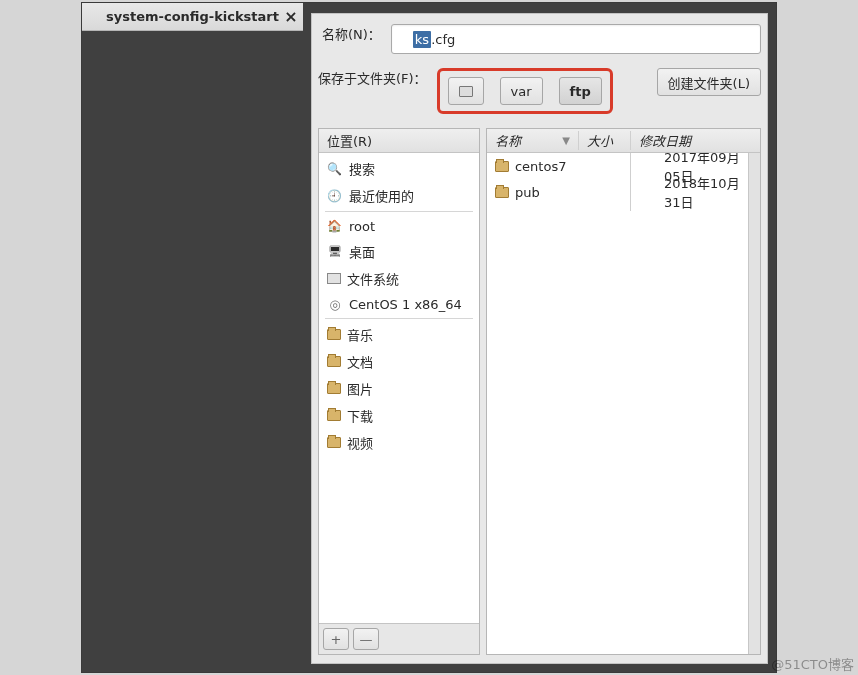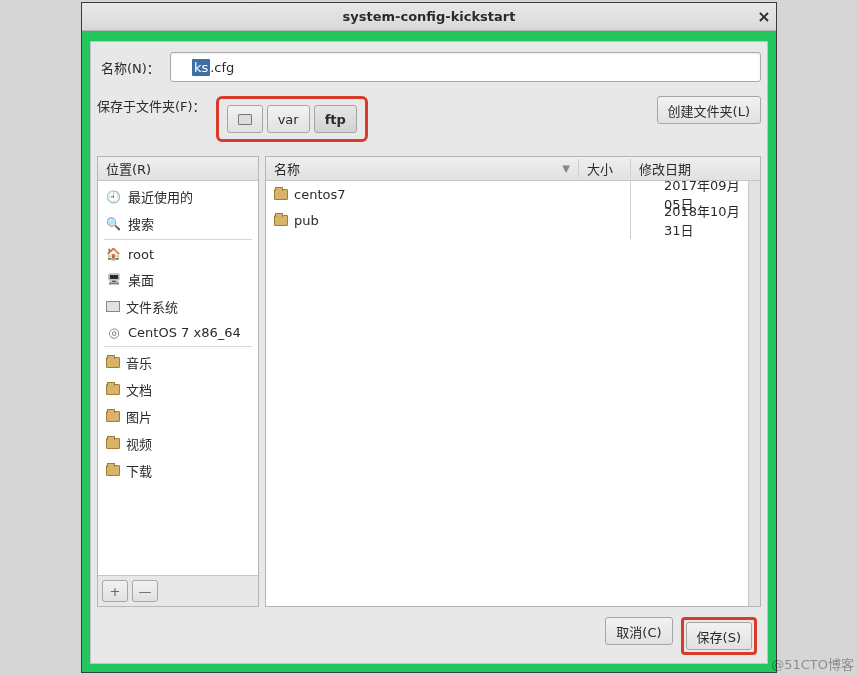--- a/index.html
+++ b/index.html
@@ -12,23 +12,23 @@
     width: 858px;
     height: 675px;
     overflow: hidden;
     position: relative;
   }
   .window-outer {
     border: 1px solid #3a3a3a;
     width: 696px;
     height: 671px;
     margin: 2px auto 0;
-    background: #22c55e;
-    display: flex;
-    flex-direction: column;
+    background: #404040;
+    display: flex;
+    flex-direction: row;
   }
   .titlebar {
     height: 28px;
     background: linear-gradient(#e8e8e8, #d9d9d9);
     border-bottom: 1px solid #b5b5b5;
     display: flex;
     align-items: center;
     position: relative;
     font-weight: bold;
   }
@@ -41,21 +41,21 @@
     margin: 10px 8px 8px 8px;
     background: #e8e8e8;
     border: 1px solid #c3c3c3;
     flex: 1;
     display: flex;
     flex-direction: column;
     padding: 6px 6px 8px 6px;
   }
   .row-name {
     display: flex;
-    align-items: center;
+    align-items: flex-start;
     gap: 10px;
     margin: 4px 0 14px 0;
   }
   .row-name label { white-space: nowrap; margin-left: 4px;}
   .name-input {
     flex: 1;
     height: 30px;
     border: 1px solid #a9a9a9;
     border-radius: 3px;
     background: #fff;
@@ -74,21 +74,21 @@
     display: flex;
     align-items: flex-start;
     gap: 10px;
     margin-bottom: 14px;
   }
   .breadcrumb-wrap {
     border: 3px solid #d83b2a;
     border-radius: 6px;
     padding: 6px 8px;
     display: flex;
-    gap: 4px;
+    gap: 16px;
     align-items: center;
   }
   .bc-btn, .gtk-btn {
     border: 1px solid #a6a6a6;
     border-radius: 3px;
     background: linear-gradient(#f2f2f2, #e1e1e1);
     height: 28px;
     padding: 0 10px;
     display: inline-flex;
     align-items: center;
@@ -150,21 +150,21 @@
     padding:4px; display:flex; gap:4px;
     background:#e7e7e7;
   }
   .sq-btn {
     width:26px;height:22px;border:1px solid #a6a6a6;border-radius:3px;
     background:linear-gradient(#f2f2f2,#e1e1e1);
     display:inline-flex;align-items:center;justify-content:center;
     font-size:13px;color:#666;cursor:pointer;
   }
   .filelist { flex: 1; position: relative;}
-  .filelist .header { height: 24px; }
+  .filelist .header { height: 24px; font-style: italic; }
   .col { padding: 0 8px; display:flex;align-items:center;}
   .col-name { flex: 1; }
   .col-size { width: 52px; border-left:1px solid #cfcfcf;}
   .col-date { width: 130px; border-left:1px solid #cfcfcf;}
   .sort-ind { margin-left:auto; color:#888; font-size:10px;}
   .rows { flex:1; overflow:auto; }
   .file-row { display:flex; align-items:center; height:26px;}
   .file-row .col-name { display:flex;align-items:center;gap:6px;padding-left:8px;}
   .file-row .col-date { text-align:left; padding-right:6px;padding-left:33px;}
   .vscroll {
@@ -214,64 +214,64 @@
       <div class="spacer"></div>
       <span class="gtk-btn">创建文件夹(L)</span>
     </div>
 
     <div class="body-row">
 
       <div class="panel sidebar">
         <div class="header">位置(R)</div>
         <div class="places" id="places">
             <div class="place-item">
+              <span class="ic ic-search"></span>
+              <span>搜索</span>
+            </div>
+            <div class="place-item">
               <span class="ic ic-recent"></span>
               <span>最近使用的</span>
             </div>
-            <div class="place-item">
-              <span class="ic ic-search"></span>
-              <span>搜索</span>
-            </div>
             <div class="place-sep"></div>
             <div class="place-item">
               <span class="ic ic-home"></span>
               <span>root</span>
             </div>
             <div class="place-item">
               <span class="ic ic-desktop"></span>
               <span>桌面</span>
             </div>
             <div class="place-item">
               <span class="ic-fs"></span>
               <span>文件系统</span>
             </div>
             <div class="place-item">
               <span class="ic ic-disc"></span>
-              <span>CentOS 7 x86_64</span>
+              <span>CentOS 1 x86_64</span>
             </div>
             <div class="place-sep"></div>
             <div class="place-item">
               <span class="ic-folder"></span>
               <span>音乐</span>
             </div>
             <div class="place-item">
               <span class="ic-folder"></span>
               <span>文档</span>
             </div>
             <div class="place-item">
               <span class="ic-folder"></span>
               <span>图片</span>
             </div>
             <div class="place-item">
               <span class="ic-folder"></span>
+              <span>下载</span>
+            </div>
+            <div class="place-item">
+              <span class="ic-folder"></span>
               <span>视频</span>
-            </div>
-            <div class="place-item">
-              <span class="ic-folder"></span>
-              <span>下载</span>
             </div>
           </div>
         <div class="sidebar-toolbar">
           <span class="sq-btn">+</span>
           <span class="sq-btn">—</span>
         </div>
       </div>
 
       <div class="panel filelist">
         <div class="header">
@@ -297,22 +297,16 @@
                 <span>pub</span>
               </div>
               <div class="col col-size"></div>
               <div class="col col-date">2018年10月31日</div>
             </div>
           </div>
         <div class="vscroll"></div>
       </div>
     </div>
 
-    <div class="action-row">
-      <span class="gtk-btn">取消(C)</span>
-      <span class="save-highlight">
-        <span class="gtk-btn">保存(S)</span>
-      </span>
-    </div>
   </div>
 </div>
 
 <div class="watermark">@51CTO博客</div>
 
 </body></html>

